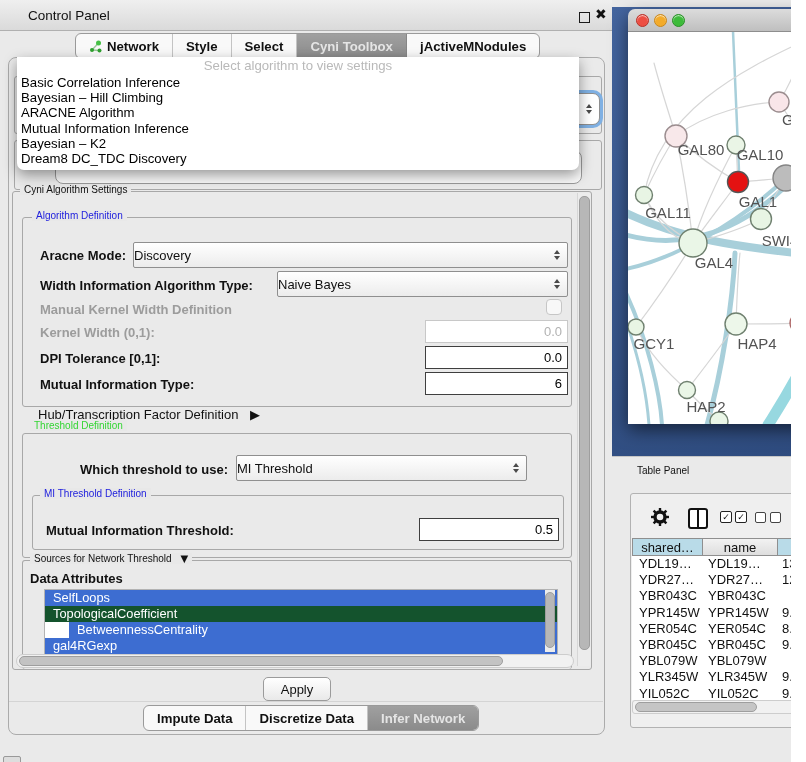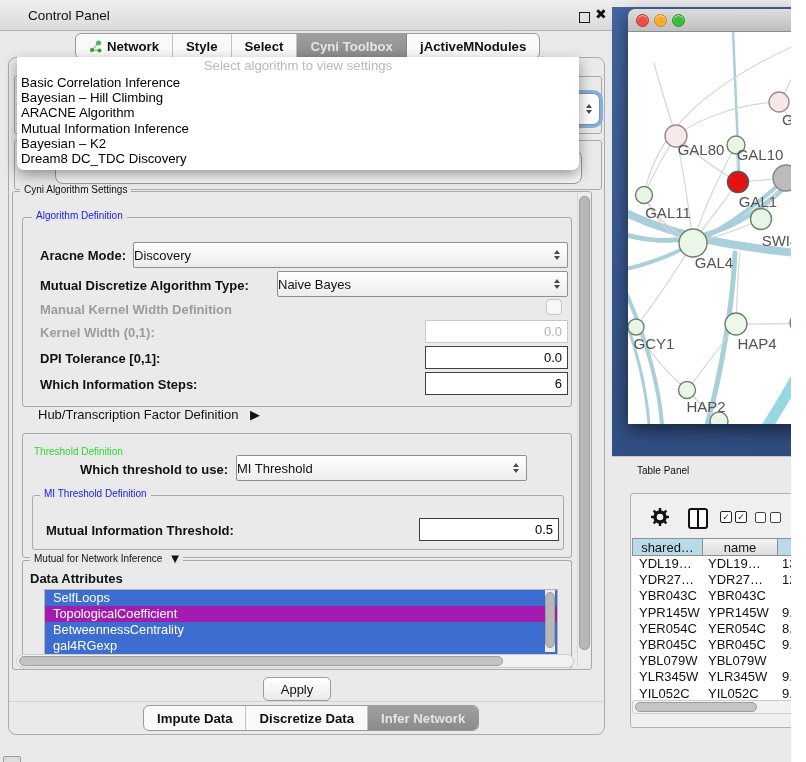--- a/index.html
+++ b/index.html
@@ -155,75 +155,75 @@
 
   <span class="lbl b" style="left:40px;top:248px">Aracne Mode:</span>
   <div class="combo" style="left:133px;top:242px;width:435px">
     <span>Discovery</span>
     <span class="arrows">
         <span class="tri-up"></span>
         <span class="tri-down"></span>
       </span>
   </div>
 
-  <span class="lbl b" style="left:40px;top:278px">Mutual Discretize Algorithm Type:</span>
+  <span class="lbl b" style="left:40px;top:278px">Width Information Algorithm Type:</span>
   <div class="combo" style="left:277px;top:271px;width:291px">
     <span>Naive Bayes</span>
     <span class="arrows">
         <span class="tri-up"></span>
         <span class="tri-down"></span>
       </span>
   </div>
 
   <span class="lbl b gray" style="left:40px;top:302px">Manual Kernel Width Definition</span>
   <span class="chk" style="left:546px;top:299px"></span>
 
   <span class="lbl b gray" style="left:40px;top:325px">Kernel Width (0,1):</span>
   <input class="field dis" style="left: 425px; top: 320px; width: 143px;" value="0.0">
 
   <span class="lbl b" style="left:40px;top:351px">DPI Tolerance [0,1]:</span>
   <input class="field" style="left: 425px; top: 346px; width: 143px;" value="0.0">
 
-  <span class="lbl b" style="left:40px;top:377px">Which Information Steps:</span>
+  <span class="lbl b" style="left:40px;top:377px">Mutual Information Type:</span>
   <input class="field" style="left: 425px; top: 372px; width: 143px;" value="6">
 
   <span class="lbl" style="left:38px;top:407px">
     <span>Hub/Transcription Factor Definition</span>
     <span class="glyph" style="margin-left:8px">▶</span>
   </span>
 
   <div class="gb" style="left:22px;top:433px;width:548px;height:123px"></div>
-  <span class="legend green-t" style="left:30px;top:446px">Threshold Definition</span>
+  <span class="legend green-t" style="left:30px;top:420px">Threshold Definition</span>
 
   <span class="lbl b" style="left:80px;top:462px">Which threshold to use:</span>
   <div class="combo" style="left:236px;top:455px;width:291px">
     <span>MI Threshold</span>
     <span class="arrows">
         <span class="tri-up"></span>
         <span class="tri-down"></span>
       </span>
   </div>
 
   <div class="gb" style="left:32px;top:495px;width:530px;height:53px"></div>
   <span class="legend blue-t" style="left:40px;top:488px">MI Threshold Definition</span>
 
   <span class="lbl b" style="left:46px;top:523px">Mutual Information Threshold:</span>
   <input class="field" style="left: 419px; top: 518px; width: 140px;" value="0.5">
 
   <div class="gb" style="left:22px;top:560px;width:548px;height:108px;border-bottom:none"></div>
   <span class="legend" style="left:30px;top:553px">
-    <span>Mutual for Network Inference</span>
+    <span>Sources for Network Threshold</span>
     <span class="glyph" style="margin-left:6px">▼</span>
   </span>
   <span class="lbl b" style="left:30px;top:571px">Data Attributes</span>
 
   <div id="attr-list" class="attr-list">
       <div class="attr-item" style="background: rgb(61, 109, 209);">SelfLoops</div>
-      <div class="attr-item" style="background: #a21caf;">TopologicalCoefficient</div>
-      <div class="attr-item" style="background: rgb(61, 109, 209);">BetweennessCentrality</div>
+      <div class="attr-item" style="background: #14532d;">TopologicalCoefficient</div>
+      <div class="attr-item" style="background: rgb(61, 109, 209); margin-left: 24px;">BetweennessCentrality</div>
       <div class="attr-item" style="background: rgb(61, 109, 209);">gal4RGexp</div>
     </div>
   <div class="sb-track-v" style="left:545px;top:590px;width:10px;height:62px;border:none;background:#ececec">
     <div class="sb-thumb" style="left:0px;top:2px;width:8px;height:54px"></div>
   </div>
 
   <div class="sb-track-v" style="left:577px;top:193px;width:12px;height:473px">
     <div class="sb-thumb" style="left:1px;top:3px;width:9px;height:452px"></div>
   </div>
 

